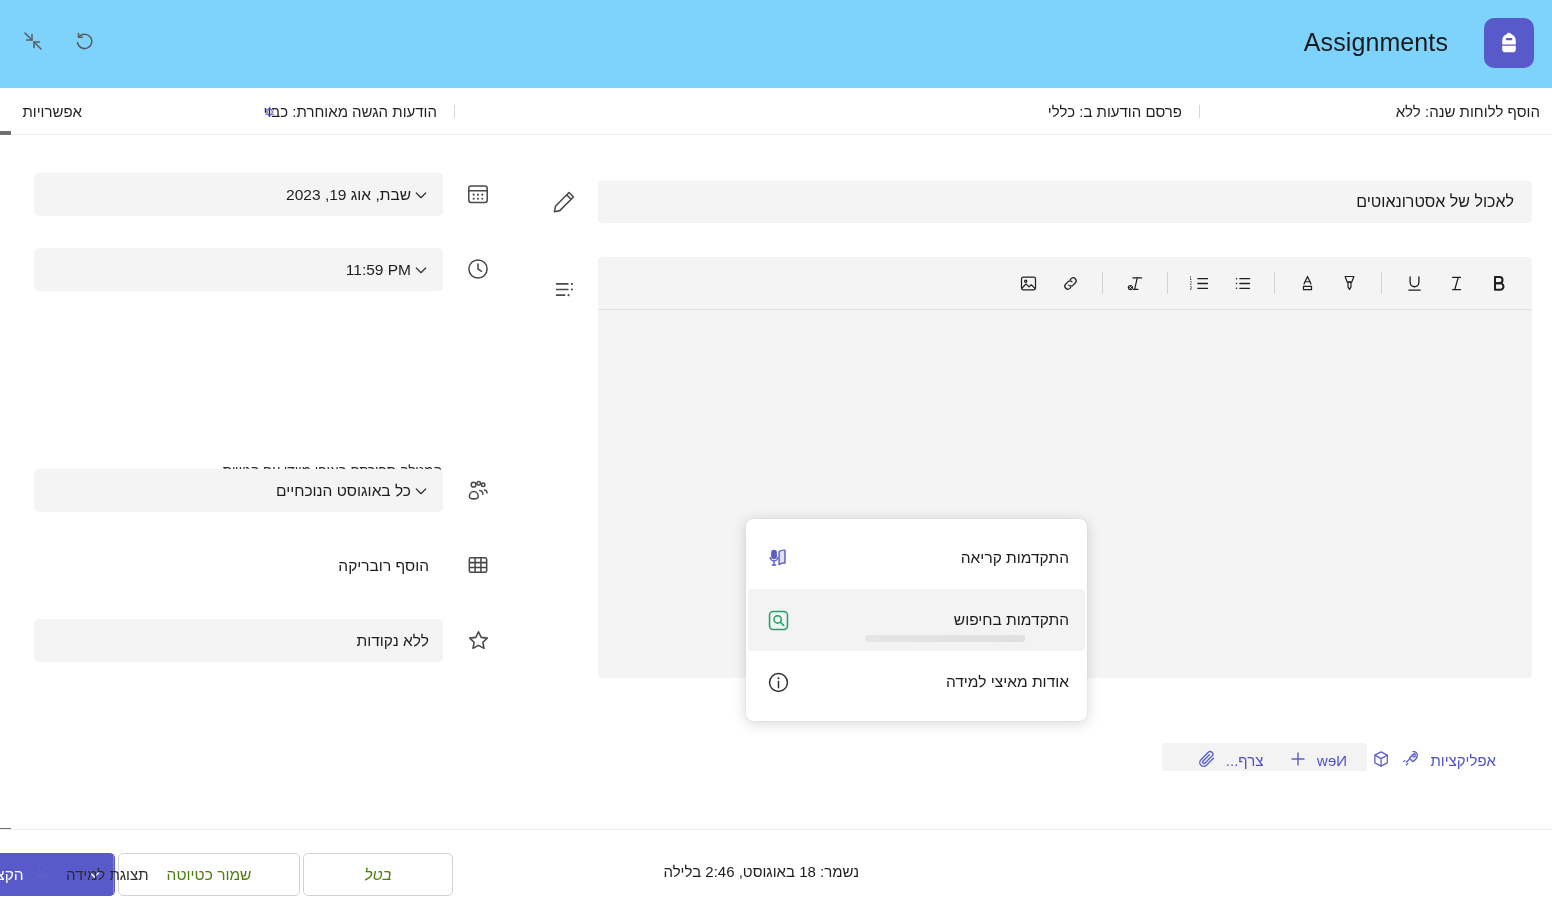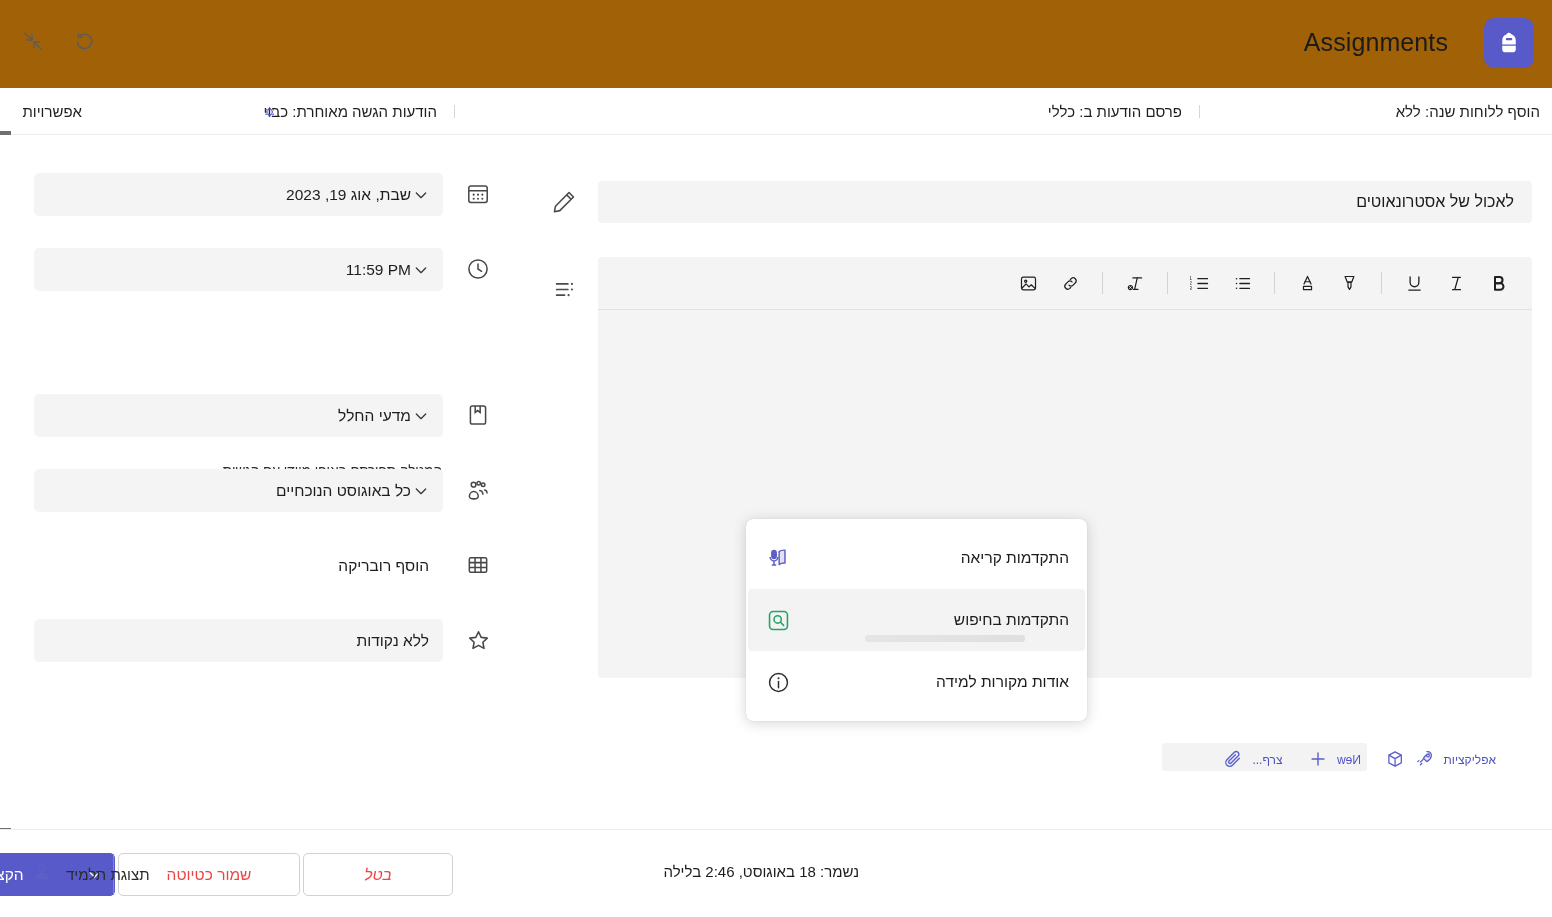--- a/index.html
+++ b/index.html
@@ -14,21 +14,21 @@
   .app {
     position: relative;
     width: 1552px; height: 917px;
     background: #ffffff;
   }
 
   
   .topbar {
     position: absolute; top: 0; left: 0;
     width: 1552px; height: 88px;
-    background: #a16207;
+    background: #7dd3fc;
   }
   .topbar-left {
     position: absolute; top: 22px; left: 14px;
     display: flex; align-items: center; gap: 14px;
   }
   .icon-btn {
     width: 38px; height: 38px;
     display: flex; align-items: center; justify-content: center;
     border: none; background: transparent; cursor: pointer;
     color: #5c5c5c; padding: 0;
@@ -203,21 +203,21 @@
 
   
   .attachrow {
     position: absolute; top: 595px; right: 44px;
     width: 960px; height: 60px;
     display: flex; align-items: center; justify-content: flex-start;
     gap: 0;
   }
   .attach-item {
     display: flex; align-items: center; gap: 8px;
-    color: #4e51c4; font-size: 12px; cursor: pointer;
+    color: #4e51c4; font-size: 15px; cursor: pointer;
     padding: 0 12px; height: 44px; white-space: nowrap;
   }
   .attach-item .lbl { direction: ltr; }
   .attach-item .lbl.rtl { direction: rtl; }
   .ghostbox {
     position: absolute; right: 185px; top: 608px;
     width: 205px; height: 28px; background: #f3f3f3; border-radius: 3px;
   }
 
   
@@ -254,21 +254,21 @@
   .bottombar {
     position: absolute; bottom: 0; left: 0;
     width: 1552px; height: 88px;
     background: #ffffff; border-top: 1px solid #ededed;
   }
   .btn {
     position: absolute; top: 23px; height: 43px;
     border-radius: 5px; font-size: 15.5px;
     display: flex; align-items: center; justify-content: center;
     cursor: pointer; background: #ffffff; border: 1px solid #d2d2d2;
-    color: #ef4444; padding: 0 35px;
+    color: #4d7c0f; padding: 0 35px;
   }
   .btn-cancel { right: 1099px; width: 150px; font-style: italic; }
   .btn-draft  { right: 1252px; width: 182px; }
   .btn-assign {
     right: 1437px; width: 175px;
     background: #585ac9; border-color: #585ac9; color: #ffffff;
     padding: 0; justify-content: flex-end;
   }
   .btn-assign .assign-lbl {
     flex: 1 1 auto; text-align: center; padding-right: 6px;
@@ -377,34 +377,20 @@
         </div>
       </div>
 
       <div class="helper">
         <span>המטלה תפורסם באופן מיידי עם הגשות</span><br>
         <span class="linkish">עריכת ציר זמן של מטלה</span>
         &nbsp;&nbsp;&nbsp;
         <span>מאוחרות מותרות.</span>
       </div>
 
-      <div class="field-row" style="top:259px;">
-        <div class="field-ico">
-          <svg width="26" height="26" viewBox="0 0 24 24" fill="none" stroke="currentColor" stroke-width="1.4">
-            <rect x="5" y="3.6" width="14" height="16.8" rx="1.8"></rect>
-            <path d="M9.4 3.6v6l2.3-1.7 2.3 1.7v-6"></path>
-          </svg>
-        </div>
-        <div class="field-box">
-          <svg class="chev" viewBox="0 0 24 24" fill="none" stroke="currentColor" stroke-width="2" stroke-linecap="round" stroke-linejoin="round">
-              <path d="M5 9l7 7 7-7"></path>
-            </svg>
-          <span class="field-val">מדעי החלל</span>
-        </div>
-      </div>
 
       <div class="field-row" style="top:334px;">
         <div class="field-ico">
           <svg width="28" height="28" viewBox="0 0 24 24" fill="none" stroke="currentColor" stroke-width="1.3">
             <circle cx="8.2" cy="7.4" r="2"></circle>
               <circle cx="12.6" cy="6.2" r="1.5"></circle>
               <circle cx="16.4" cy="7.4" r="1.5"></circle>
             <path d="M4.6 17.6c0-2.6 1.7-4.3 3.8-4.3s3.8 1.7 3.8 4.3c0 1.2-1.7 2-3.8 2s-3.8-.8-3.8-2z"></path>
             <path d="M13 12.5c1.9 0 3.2 1.5 3.2 3.6"></path>
             <path d="M17.2 11.9c1.6 0 2.6 1.3 2.6 3.1"></path>
@@ -608,21 +594,21 @@
       <span class="popup-ghost"></span>
       <span class="popup-ico">
         <svg width="25" height="25" viewBox="0 0 24 24" fill="none" stroke="#21a366" stroke-width="1.5" stroke-linejoin="round">
           <rect x="3.4" y="3.4" width="17.2" height="17.2" rx="3.4"></rect>
           <circle cx="11.2" cy="11" r="3.5"></circle>
           <path d="M13.9 13.7l3 3" stroke-linecap="round"></path>
         </svg>
       </span>
     </div>
     <div class="popup-item">
-      <span class="popup-lbl">אודות מקורות למידה</span>
+      <span class="popup-lbl">אודות מאיצי למידה</span>
       <span class="popup-ico">
         <svg width="25" height="25" viewBox="0 0 24 24" fill="none" stroke="#2b2b2b" stroke-width="1.4" stroke-linecap="round">
           <circle cx="12" cy="12" r="8.6"></circle>
             <path d="M12 11v6"></path>
             <circle cx="12" cy="7.9" r=".95" fill="#2b2b2b" stroke="none"></circle>
         </svg>
       </span>
     </div>
   </div>
 
@@ -632,21 +618,21 @@
     <div class="btn btn-draft">שמור כטיוטה</div>
     <div class="btn btn-assign">
       <span class="assign-split">
         <svg width="15" height="15" viewBox="0 0 24 24" fill="none" stroke="#ffffff" stroke-width="2.2" stroke-linecap="round" stroke-linejoin="round">
             <path d="M5 9l7 7 7-7"></path>
           </svg>
       </span>
       <span class="assign-lbl">הקצה</span>
     </div>
     <div class="studentview">
-      <span class="sv-lbl">תצוגת תלמיד</span>
+      <span class="sv-lbl">תצוגת למידה</span>
       <span>
         <svg width="24" height="24" viewBox="0 0 24 24" fill="none" stroke="#5b5fc7" stroke-width="1.5" stroke-linecap="round">
           <circle cx="12" cy="7.4" r="3.3"></circle>
           <path d="M5.2 18.2a6.8 6.8 0 0 1 13.6 0z" fill="#5b5fc7" stroke="none"></path>
         </svg>
       </span>
     </div>
   </div>
 
 </div>

